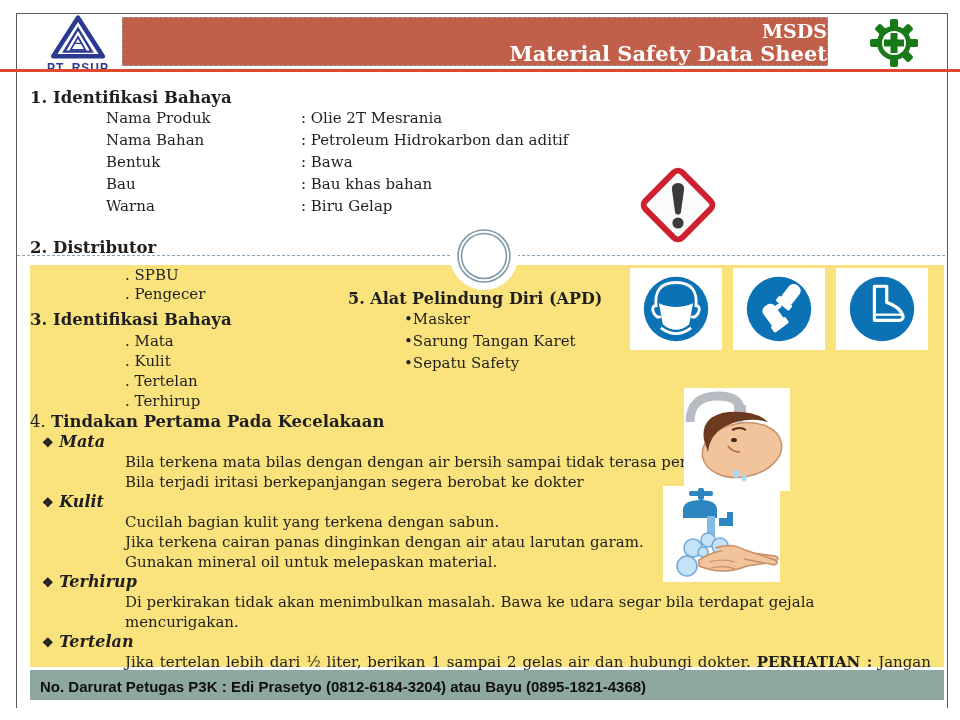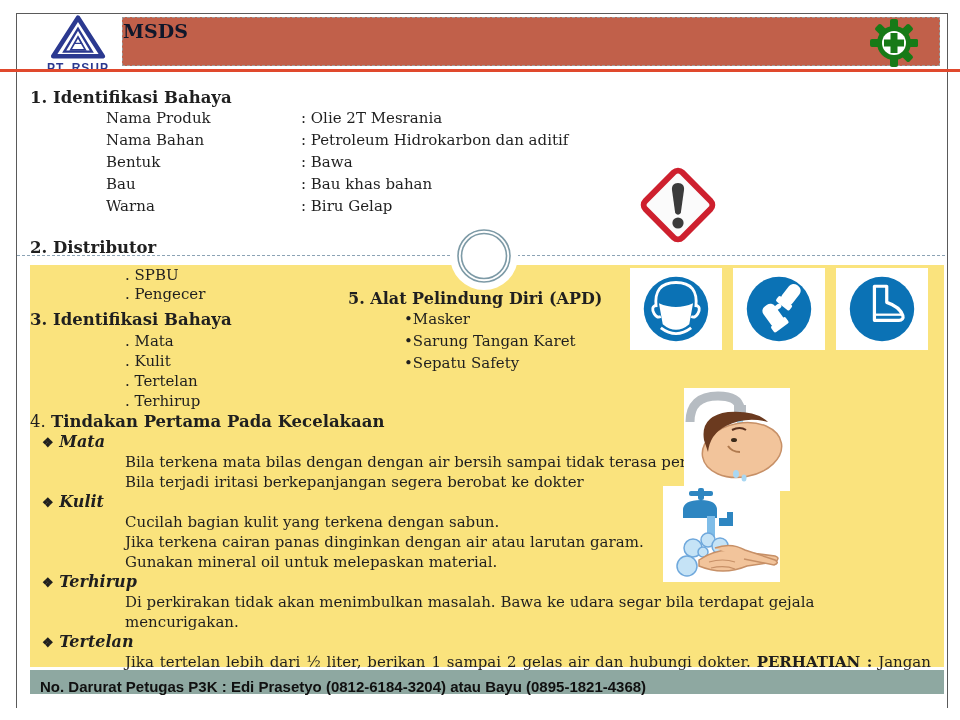--- a/index.html
+++ b/index.html
@@ -2,22 +2,22 @@
 <html><head>
 <meta charset="utf-8">
 <style>
   html,body{margin:0;padding:0;}
   body{width:960px;height:720px;background:#ffffff;position:relative;overflow:hidden;
        font-family:"DejaVu Serif", serif;color:#1f1f1f;}
   .abs{position:absolute;}
   
   .frame{left:16px;top:13px;width:930px;height:694px;border:1px solid #5a5a5a;border-bottom:none;}
   
-  .banner{left:122px;top:17px;width:818px;height:49px;background:#C1604A;border:1px dashed #9b9b9b;
-          text-align:left;color:#0f172a;line-height:1.18;padding-top:2px;box-sizing:border-box;}
+  .banner{left:122px;top:17px;width:706px;height:49px;background:#C1604A;border:1px dashed #9b9b9b;
+          text-align:right;color:#ffffff;line-height:1.18;padding-top:2px;box-sizing:border-box;}
   .banner .t1{font-size:19px;font-weight:600;}
   .banner .t2{font-size:21px;font-weight:600;}
   .redline{left:0;top:69px;width:960px;height:3px;background:#E0492D;}
   .logo{left:36px;top:15px;width:84px;height:58px;text-align:center;}
   .logo .logotext{font-family:"Liberation Sans", sans-serif;font-weight:bold;color:#2B3990;font-size:12px;letter-spacing:1px;margin-top:-2px;}
   
   .sec1{left:30px;top:88px;width:620px;}
   .sec-h{font-size:16.5px;font-weight:bold;}
   .kv{margin-left:76px;line-height:22px;font-size:15px;}
   .kv .lbl{display:inline-block;width:195px;}
@@ -38,21 +38,21 @@
   .subt .diam{font-style:normal;font-size:13px;}
   .sublines{margin-left:95px;line-height:20px;width:806px;}
   .lastpara{margin-left:95px;line-height:20px;width:806px;text-align:justify;}
   .sec5{left:348px;top:289px;}
   .sec5 .h5{font-size:16px;font-weight:bold;}
   .sec5 .it{margin-left:56px;line-height:22px;font-size:15px;}
   
   .ppebox{top:268px;width:92px;height:82px;background:#ffffff;display:flex;align-items:center;justify-content:center;}
   .imgbox{background:#ffffff;}
   
-  .footer{left:30px;top:670px;width:914px;height:24px;background:#8EA8A1;
+  .footer{left:30px;top:670px;width:914px;height:30px;background:#8EA8A1;
           font-family:"Liberation Sans", sans-serif;font-weight:bold;font-size:15px;color:#101010;
           line-height:33px;padding-left:10px;box-sizing:border-box;}
 </style>
 </head>
 <body>
 
 <div class="abs frame"></div>
 
 <div class="abs logo">
   <span>
@@ -61,20 +61,21 @@
       <path d="M30 15 L45 40 L15 40 Z" fill="none" stroke="#2B3990" stroke-width="2.6"></path>
       <path d="M30 24 L38 38 L22 38 Z" fill="none" stroke="#2B3990" stroke-width="1.8"></path>
       <path d="M30 24 L34 31 L26 31" fill="none" stroke="#2B3990" stroke-width="1.2"></path>
     </svg>
   </span>
   <div class="logotext">PT. RSUP</div>
 </div>
 
 <div class="abs banner">
   <div class="t1">MSDS</div>
+  <div class="t2">Material Safety Data Sheet</div>
 </div>
 
 <div class="abs" style="left:862px;top:17px;width:64px;height:52px;">
   <svg width="64" height="52" viewBox="0 0 64 52">
     <g fill="#177A17">
       <circle cx="32" cy="26" r="17"></circle>
       <rect x="28" y="2" width="8" height="10" rx="2"></rect>
       <rect x="28" y="40" width="8" height="10" rx="2"></rect>
       <rect x="8" y="22" width="10" height="8" rx="2"></rect>
       <rect x="46" y="22" width="10" height="8" rx="2"></rect>

